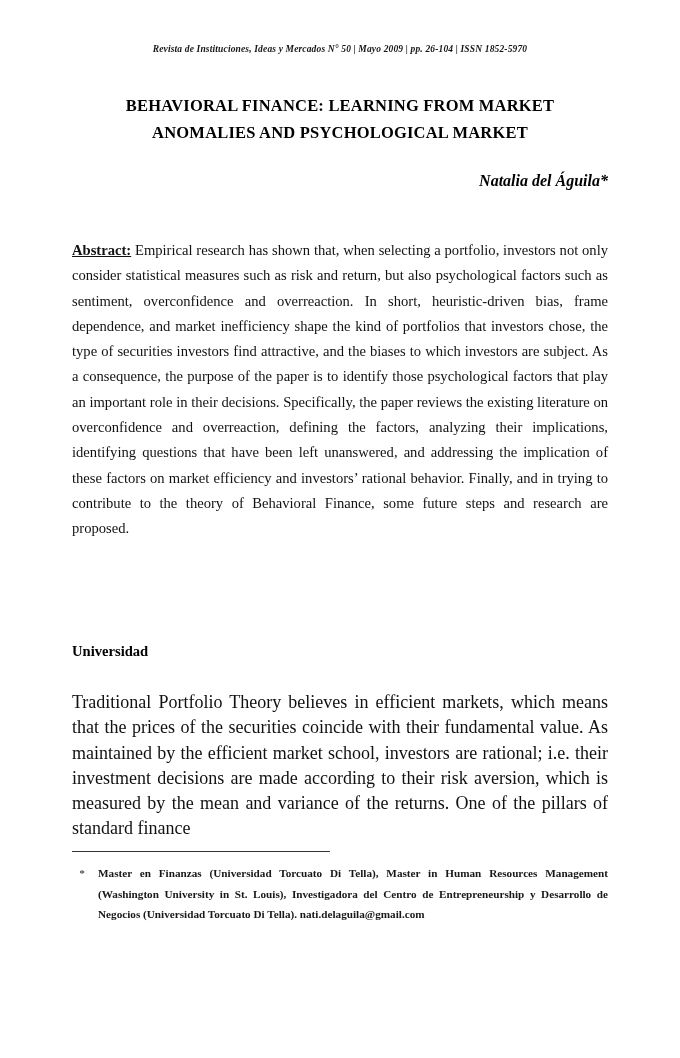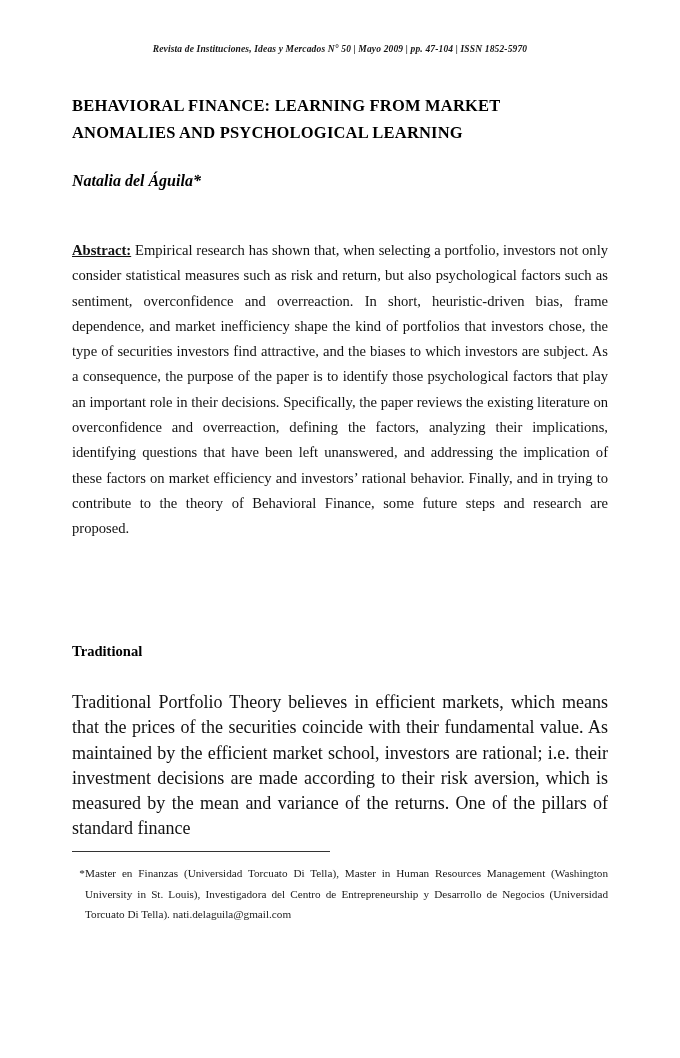--- a/index.html
+++ b/index.html
@@ -33,36 +33,36 @@
     font-size: 9.5px;
     letter-spacing: 0.15px;
     color: #161616;
     white-space: nowrap;
   }
   .title-block {
     position: absolute;
     top: 92px;
     left: 72px;
     width: 536px;
-    text-align: left;
+    text-align: center;
   }
   .title-line {
     font-family: "Liberation Serif", serif;
     font-weight: bold;
     font-size: 16.5px;
     letter-spacing: 0.2px;
     line-height: 27px;
     color: #000;
   }
   .author {
     position: absolute;
     top: 172px;
     left: 72px;
     width: 536px;
-    text-align: left;
+    text-align: right;
     font-family: "Liberation Serif", serif;
     font-style: italic;
     font-weight: bold;
     font-size: 16px;
     color: #000;
   }
   .abstract {
     position: absolute;
     top: 238px;
     left: 72px;
@@ -115,43 +115,44 @@
   }
   .footnote-marker {
     position: absolute;
     left: 0px;
     top: 0px;
     width: 20px;
     text-align: center;
     font-size: 11.2px;
   }
   .footnote-text {
-    margin-left: 13px;
+    margin-left: 26px;
     display: block;
+    font-weight: bold;
   }
 </style>
 </head>
 <body>
 
 <div class="page">
 
-  <div class="running-head">Revista de Instituciones, Ideas y Mercados N° 50 | Mayo 2009 | pp. 47-104 | ISSN 1852-5970</div>
+  <div class="running-head">Revista de Instituciones, Ideas y Mercados N° 50 | Mayo 2009 | pp. 26-104 | ISSN 1852-5970</div>
 
   <div class="title-block">
     <div class="title-line">BEHAVIORAL FINANCE: LEARNING FROM MARKET</div>
-    <div class="title-line">ANOMALIES AND PSYCHOLOGICAL LEARNING</div>
+    <div class="title-line">ANOMALIES AND PSYCHOLOGICAL MARKET</div>
   </div>
 
   <div class="author">Natalia del Águila*</div>
 
   <div class="abstract">
     <span class="lbl">Abstract:</span><span> Empirical research has shown that, when selecting a portfolio, investors not only consider statistical measures such as risk and return, but also psychological factors such as sentiment, overconfidence and overreaction. In short, heuristic-driven bias, frame dependence, and market inefficiency shape the kind of portfolios that investors chose, the type of securities investors find attractive, and the biases to which investors are subject. As a consequence, the purpose of the paper is to identify those psychological factors that play an important role in their decisions. Specifically, the paper reviews the existing literature on overconfidence and overreaction, defining the factors, analyzing their implications, identifying questions that have been left unanswered, and addressing the implication of these factors on market efficiency and investors’ rational behavior. Finally, and in trying to contribute to the theory of Behavioral Finance, some future steps and research are proposed.</span>
   </div>
 
-  <div class="section-head">Traditional</div>
+  <div class="section-head">Universidad</div>
 
   <div class="body-para">Traditional Portfolio Theory believes in efficient markets, which means that the prices of the securities coincide with their fundamental value. As maintained by the efficient market school, investors are rational; i.e. their investment decisions are made according to their risk aversion, which is measured by the mean and variance of the returns. One of the pillars of standard finance</div>
 
   <div class="footnote-rule"></div>
 
   <div class="footnote">
     <span class="footnote-marker">*</span>
     <span class="footnote-text">Master en Finanzas (Universidad Torcuato Di Tella), Master in Human Resources Management (Washington University in St. Louis), Investigadora del Centro de Entrepreneurship y Desarrollo de Negocios (Universidad Torcuato Di Tella). nati.delaguila@gmail.com</span>
   </div>
 

